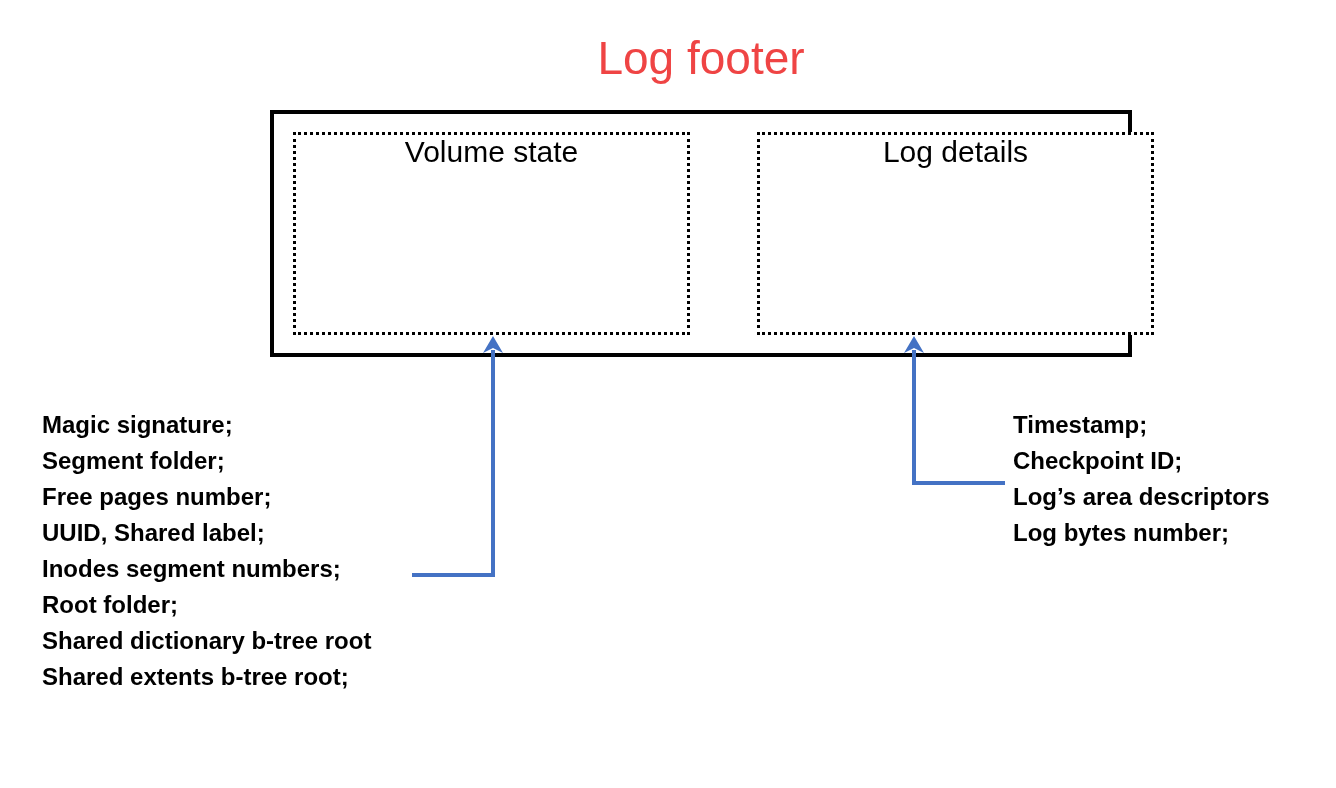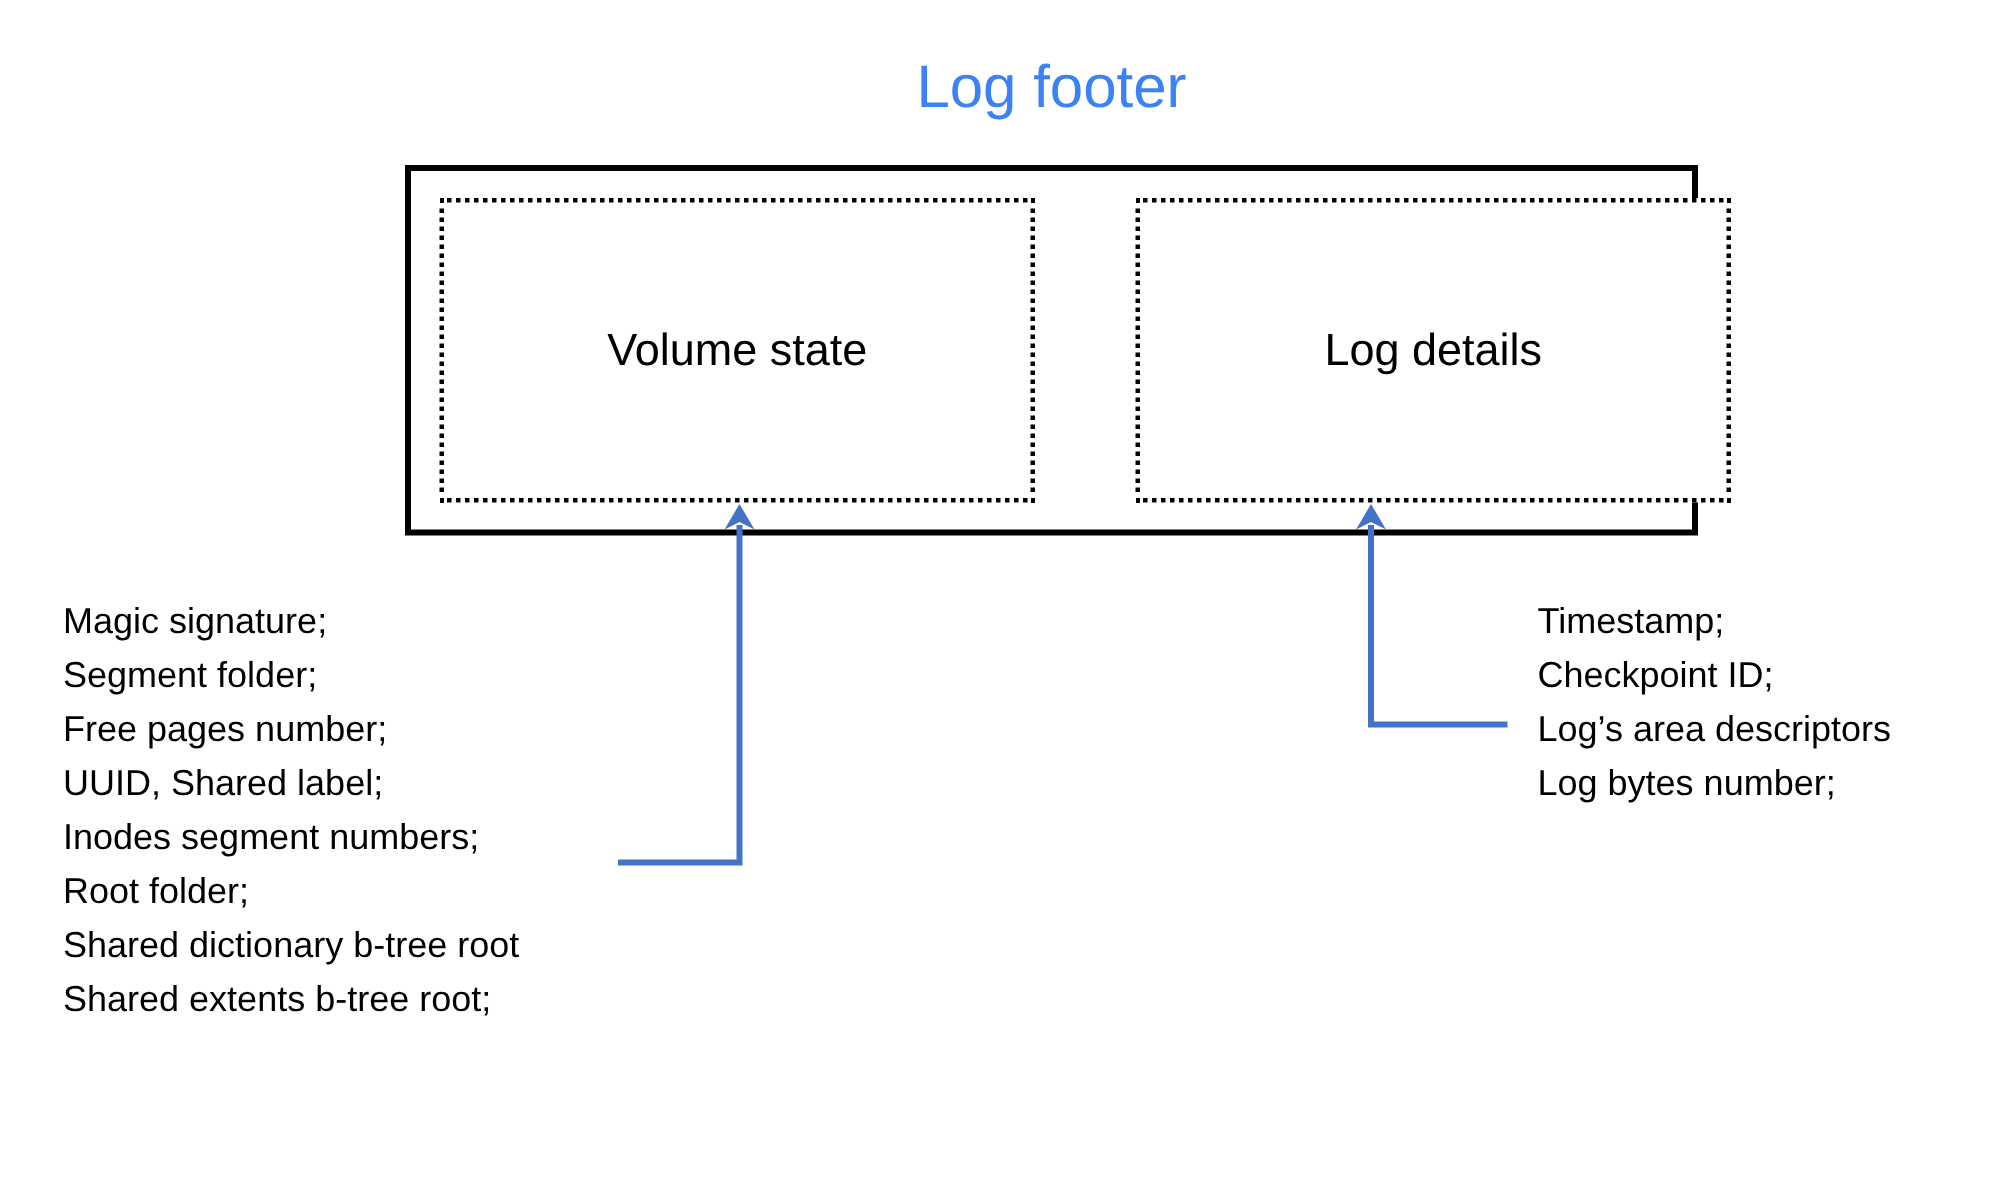--- a/index.html
+++ b/index.html
@@ -12,59 +12,60 @@
     overflow: hidden;
   }
   .canvas {
     position: absolute; top: 0; left: 0;
     width: 1336px; height: 788px;
   }
   .diagram-title {
     position: absolute;
     left: 270px; top: 36px; width: 862px;
     text-align: center;
-    font-size: 40px;
+    font-size: 46px;
     line-height: 44px;
     font-weight: 400;
-    color: #3b82f6;
+    color: #ef4444;
     white-space: nowrap;
   }
   .outer-box {
     position: absolute;
     left: 270px; top: 110px;
     width: 862px; height: 247px;
     border: 4px solid #000000;
     background: #ffffff;
   }
   .dotted-box {
     position: absolute;
     top: 132px;
     width: 397px; height: 203px;
     border: 3px dotted #000000;
     background: #ffffff;
     display: flex;
-    align-items: center;
+    align-items: flex-start;
     justify-content: center;
   }
   .dotted-box.left  { left: 293px; }
   .dotted-box.right { left: 757px; }
   .box-label {
     font-size: 30px;
     line-height: 34px;
     white-space: nowrap;
   }
   .field-list {
     position: absolute;
-    top: 397px;
+    top: 407px;
     font-size: 24px;
     line-height: 36px;
     white-space: nowrap;
+    font-weight: bold;
   }
   .field-list.left  { left: 42px; }
-  .field-list.right { left: 1013px; margin-left: 12px; }
+  .field-list.right { left: 1013px; }
   .field-list .field-item { display: block; }
   svg.connector-layer {
     position: absolute; top: 0; left: 0;
     width: 1336px; height: 788px;
     pointer-events: none;
   }
 </style>
 </head>
 <body>
 

